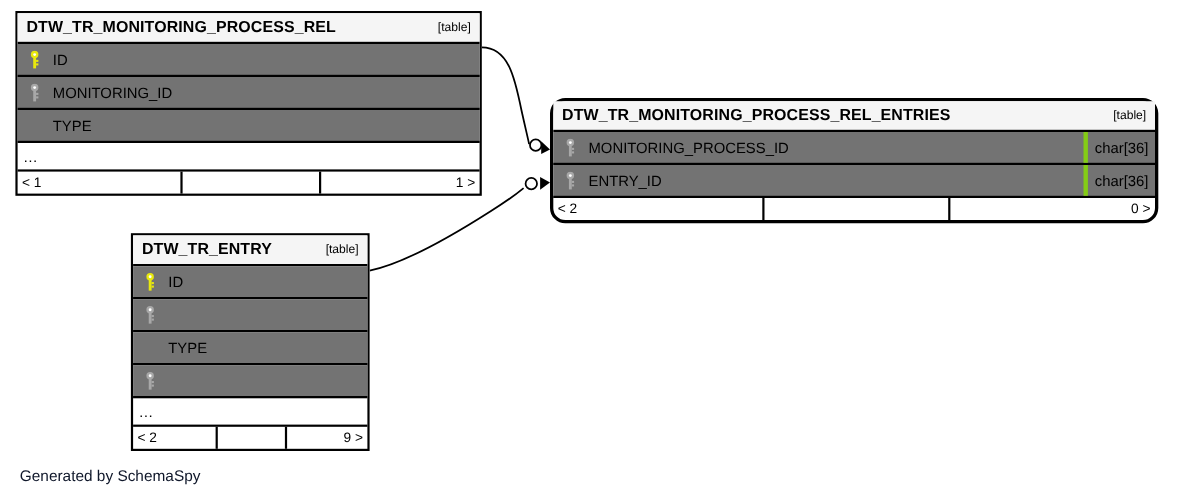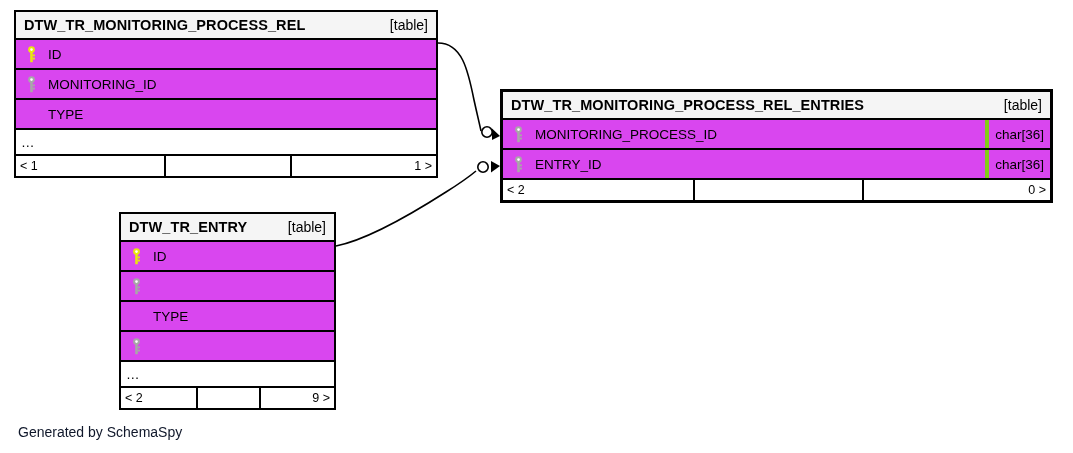--- a/index.html
+++ b/index.html
@@ -34,52 +34,53 @@
 
   
   .table-box {
     position: absolute;
     background: #ffffff;
     border: 2px solid #000000;
     box-sizing: border-box;
   }
   .table-box.thick {
     border-width: 3px;
+    border-radius: 14px;
   }
 
   .tbl-header {
     background: #f5f5f5;
     border-bottom: 2px solid #000000;
     display: flex;
     align-items: center;
     justify-content: space-between;
     padding: 0 8px;
     box-sizing: border-box;
     height: 28px;
   }
   .tbl-name {
     font-weight: bold;
     font-size: 14.5px;
     letter-spacing: 0.1px;
     white-space: nowrap;
   }
   .tbl-kind {
-    font-size: 14px;
+    font-size: 11px;
     white-space: nowrap;
     margin-left: 14px;
     padding-left: 14px;
   }
 
   .col-row {
     display: flex;
     align-items: center;
     height: 30px;
     border-bottom: 2px solid #000000;
     box-sizing: border-box;
-    background: #d946ef;
+    background: #737373;
   }
 
   .key-cell {
     width: 30px;
     flex: 0 0 30px;
     display: flex;
     align-items: center;
     justify-content: center;
   }
   .col-name {

